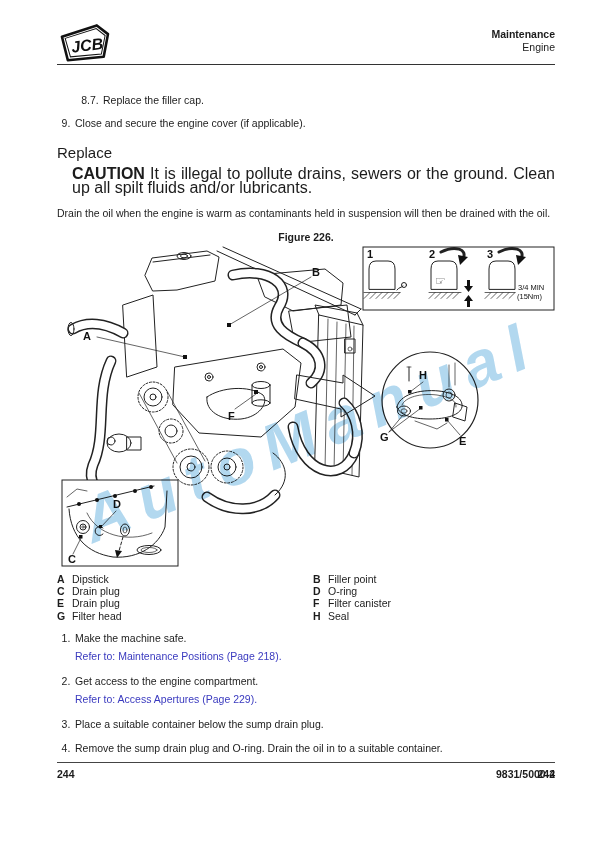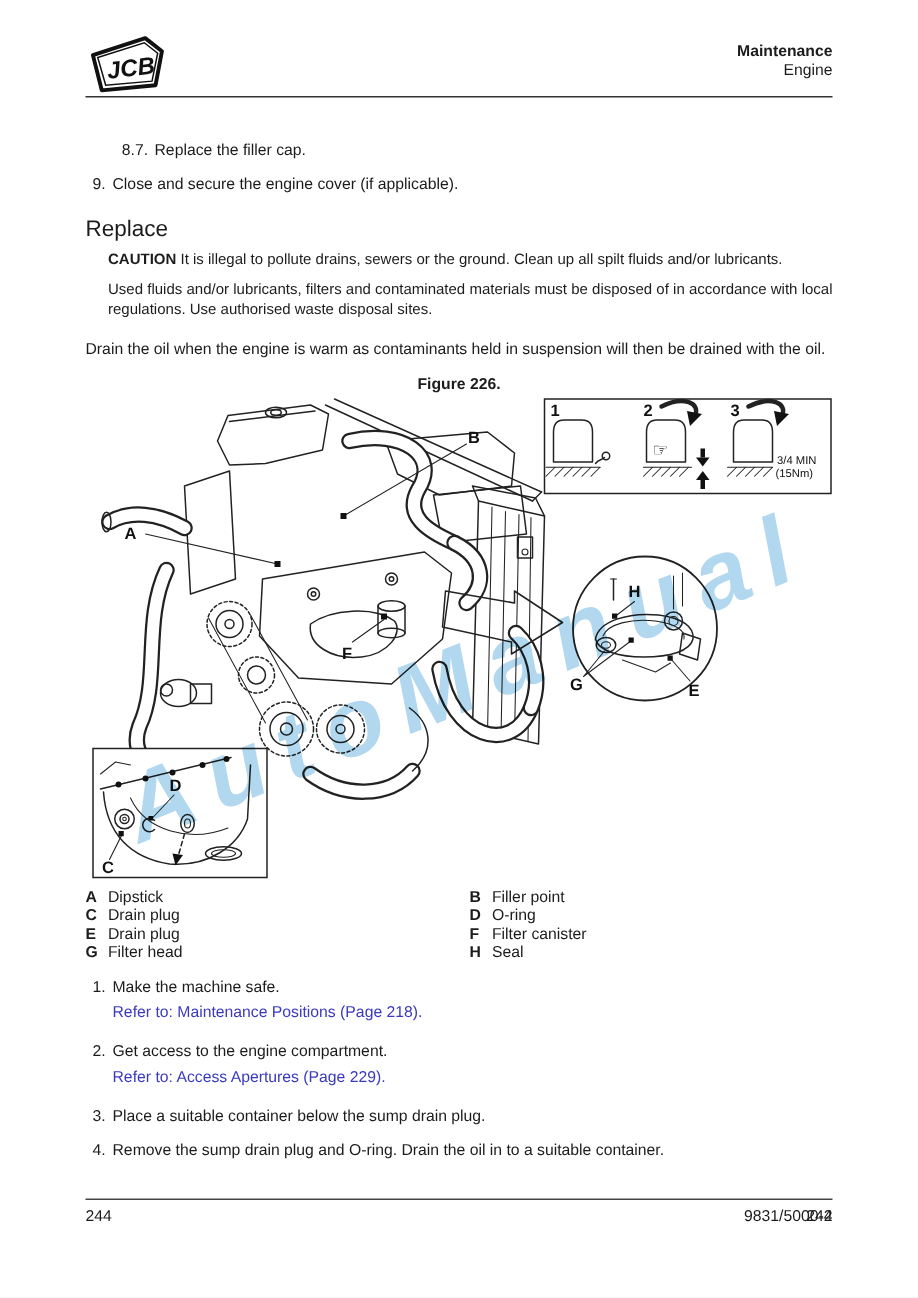--- a/index.html
+++ b/index.html
@@ -18,21 +18,21 @@
   .num{flex:0 0 18px;text-align:center;}
   .pre87{margin-top:29px;padding-left:20px;}
   .pre87 .num{flex:0 0 26px;}
   .pre9{margin-top:9px;}
 
   h2{font-size:15px;font-weight:normal;margin:14px 0 0 0;}
 
   .caution{display:flex;margin-top:9px;font-size:10.5px;line-height:13.5px;}
   .cicon{flex:0 0 15px;padding-top:1px;}
   .cbody{flex:1;text-align:justify;}
-  .para{margin:6px 0 0 15px;text-align:justify;font-size:10px;line-height:13.5px;}
+  .para{margin:6px 0 0 15px;text-align:justify;font-size:16px;line-height:13.5px;}
   .intro{margin-top:13px;font-size:10.5px;line-height:13.5px;}
 
   .figcap{margin-top:10px;text-align:center;font-weight:bold;font-size:10.5px;}
   .fig{position:relative;height:326px;margin-top:2px;}
   .fig > svg{position:absolute;left:0;top:0;}
   .wm{position:absolute;left:-12px;top:150px;width:530px;text-align:center;white-space:nowrap;
       font-style:italic;font-weight:bold;font-size:64px;letter-spacing:12px;
       color:#a5d1ec;transform:rotate(-22deg);mix-blend-mode:multiply;opacity:.85;pointer-events:none;}
 
   
@@ -50,22 +50,22 @@
   .lg{display:flex;}
   .lg .k{flex:0 0 15px;font-weight:bold;}
 
   
   .steps{margin-top:4px;font-size:10.5px;}
   .step{margin-top:10px;}
   .slink{margin:4px 0 6px 18px;color:#3a3abf;cursor:pointer;line-height:13.5px;}
   .gap{margin-top:12px;}
 
   
-  .ft{position:absolute;left:57px;right:57px;top:799px;border-top:1px solid #444;
-      padding-top:5px;font-size:10.5px;font-weight:normal;}
+  .ft{position:absolute;left:57px;right:57px;top:762px;border-top:1px solid #444;
+      padding-top:5px;font-size:10.5px;font-weight:bold;}
   .ft .l{float:left;}
   .ft .r{float:right;}
   .ft .c{position:absolute;left:0;right:0;text-align:right;}
 </style>
 </head>
 <body>
 
 <div class="page">
   <div class="content">
 
@@ -90,21 +90,20 @@
     <div class="li pre9">
       <span class="num">9.</span>
       <span>Close and secure the engine cover (if applicable).</span>
     </div>
 
     <h2>Replace</h2>
 
 
     <p class="para"><span class="b">CAUTION</span> <span>It is illegal to pollute drains, sewers or the ground. Clean up all spilt fluids and/or lubricants.</span></p>
 
-    <p class="para">Used fluids and/or lubricants, filters and contaminated materials must be disposed of in accordance with local regulations. Use authorised waste disposal sites.</p>
 
     <p class="intro" style="margin-bottom:0">Drain the oil when the engine is warm as contaminants held in suspension will then be drained with the oil.</p>
 
     <div class="figcap">Figure 226.</div>
 
     <div class="fig">
       <svg width="498" height="326" viewBox="0 0 498 326">
 
         <g>
 

